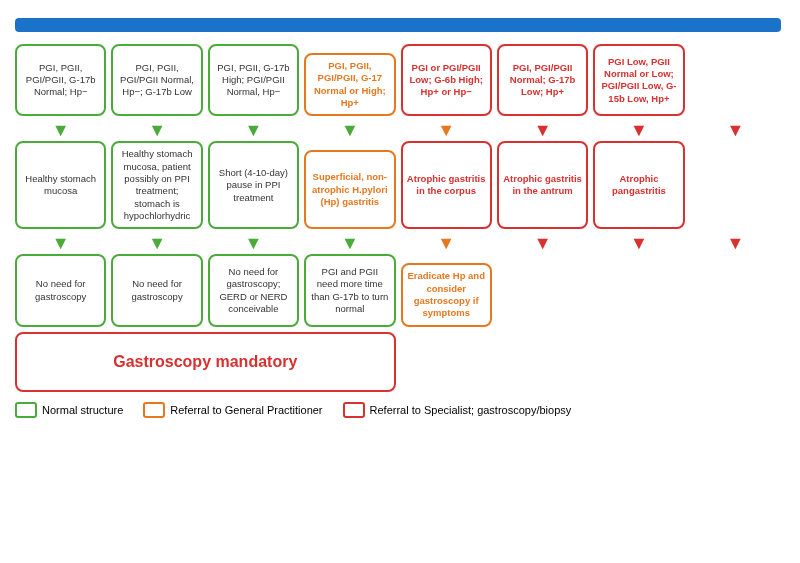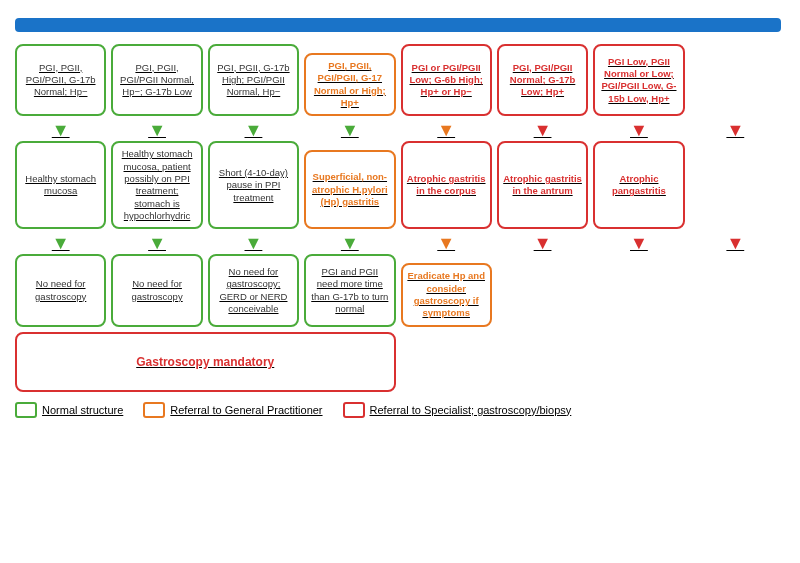--- a/index.html
+++ b/index.html
@@ -7,21 +7,20 @@
       font-family: Arial, sans-serif;
       background: #fff;
       width: 800px;
       min-height: 563px;
       overflow: hidden;
     }
     .page {
       width: 796px;
       padding: 10px 15px 10px 15px;
       background: #fff;
-      text-decoration: underline;
     }
     .main-title {
       text-align: center;
       font-size: 20px;
       font-weight: bold;
       color: #1a4fa0;
       margin-bottom: 8px;
       letter-spacing: 0.3px;
     }
     .subtitle-bar {
@@ -98,21 +97,21 @@
       border: 2px solid #d93030;
       color: #d93030;
       font-weight: bold;
       background: #fff;
       border-radius: 8px;
       grid-column: span 4;
       text-align: center;
       display: flex;
       align-items: center;
       justify-content: center;
-      font-size: 12px;
+      font-size: 16px;
       min-height: 60px;
     }
 
     .legend {
       display: flex;
       align-items: center;
       gap: 20px;
       margin-top: 10px;
       font-size: 11px;
       text-align: right;

